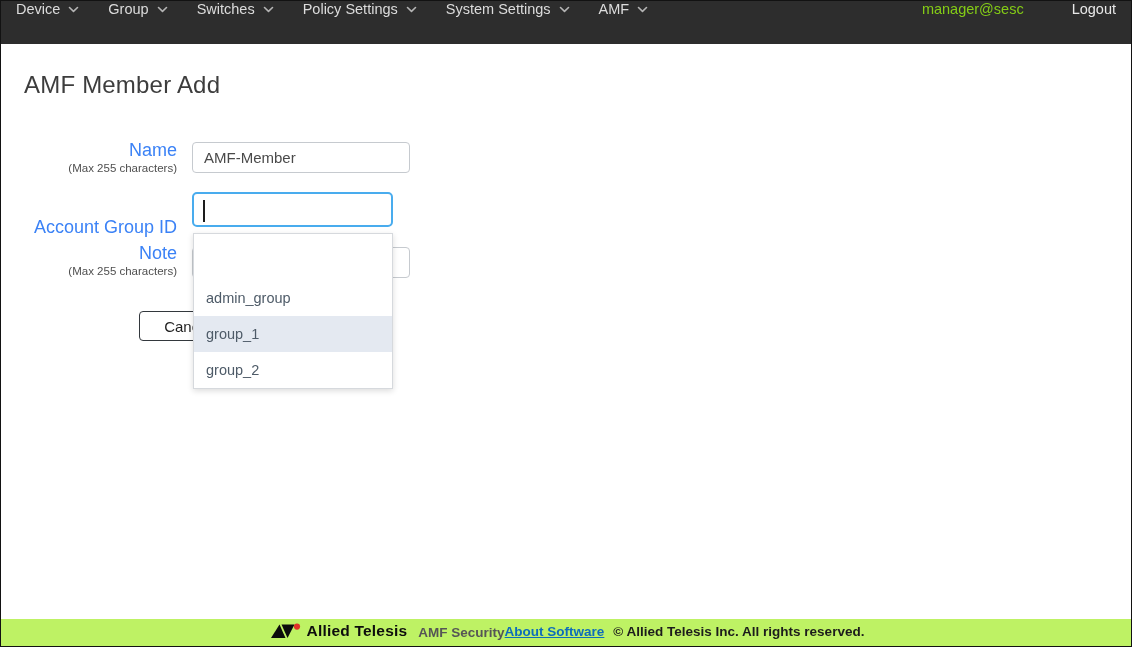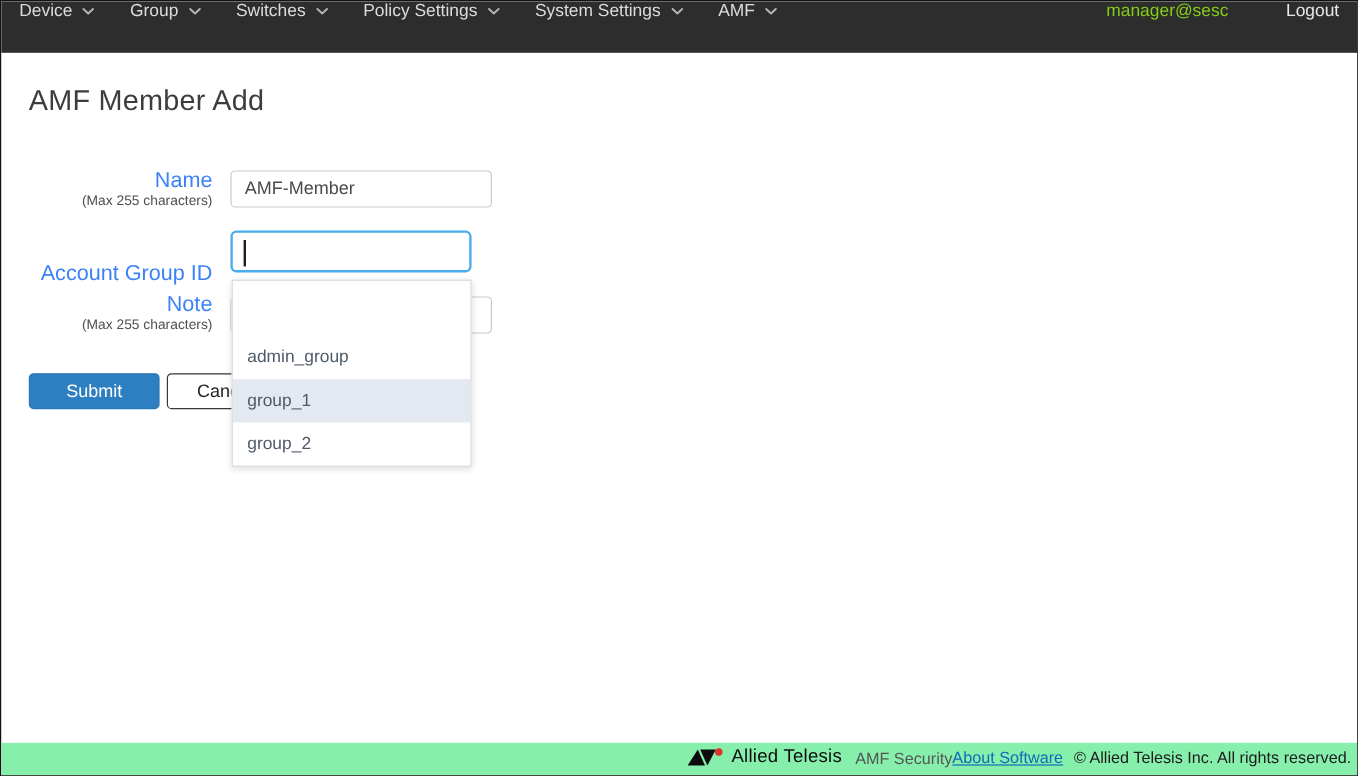--- a/index.html
+++ b/index.html
@@ -72,23 +72,23 @@
   }
   .opt{
     height:36px;display:flex;align-items:center;
     padding:0 12px;font-size:14.5px;color:#4e5b68;cursor:pointer;
   }
   .opt-empty{height:46px;}
   .opt-highlighted{background:#e4e9f1;}
   
   .footer{
     position:absolute;left:0;right:0;bottom:0;height:27px;
-    background:#86efac;display:flex;align-items:center;
-    justify-content:flex-end;
-    padding:0 5px 3px 8px;box-sizing:border-box;
+    background:#bef264;display:flex;align-items:center;
+    justify-content:center;
+    padding:0 5px 3px 8px;box-sizing:border-box;font-weight:bold;
   }
   .footer-left{display:flex;align-items:center;}
   .brand-logo{display:inline-flex;margin-right:6px;}
   .brand-name{font-size:15.5px;color:#0d0d0d;letter-spacing:.2px;}
   .product-name{font-size:13.5px;color:#565656;margin-left:11px;padding-top:2px;}
   .footer-right{display:flex;align-items:center;font-size:13.5px;}
   .about-link{color:#0e6cbb;text-decoration:underline;cursor:pointer;margin-right:9px;}
   .copyright{color:#1c1c1c;}
 </style>
 </head>
@@ -167,21 +167,20 @@
   <div class="combo">
     <div class="caret"></div>
   </div>
 
   <div class="lbl-col" style="top:243px;">
     <div class="lbl">Note</div>
     <div class="hint">(Max 255 characters)</div>
   </div>
   <input class="text-input" style="top: 246px; z-index: 1;" type="text" value="">
 
-  <div class="btn btn-submit">Submit</div>
   <div class="btn btn-cancel">Cancel</div>
 
   <div class="dropdown">
     <div class="opt opt-empty"></div>
     <div class="opt">admin_group</div>
     <div class="opt opt-highlighted">group_1</div>
     <div class="opt">group_2</div>
   </div>
 
   <div class="footer">

